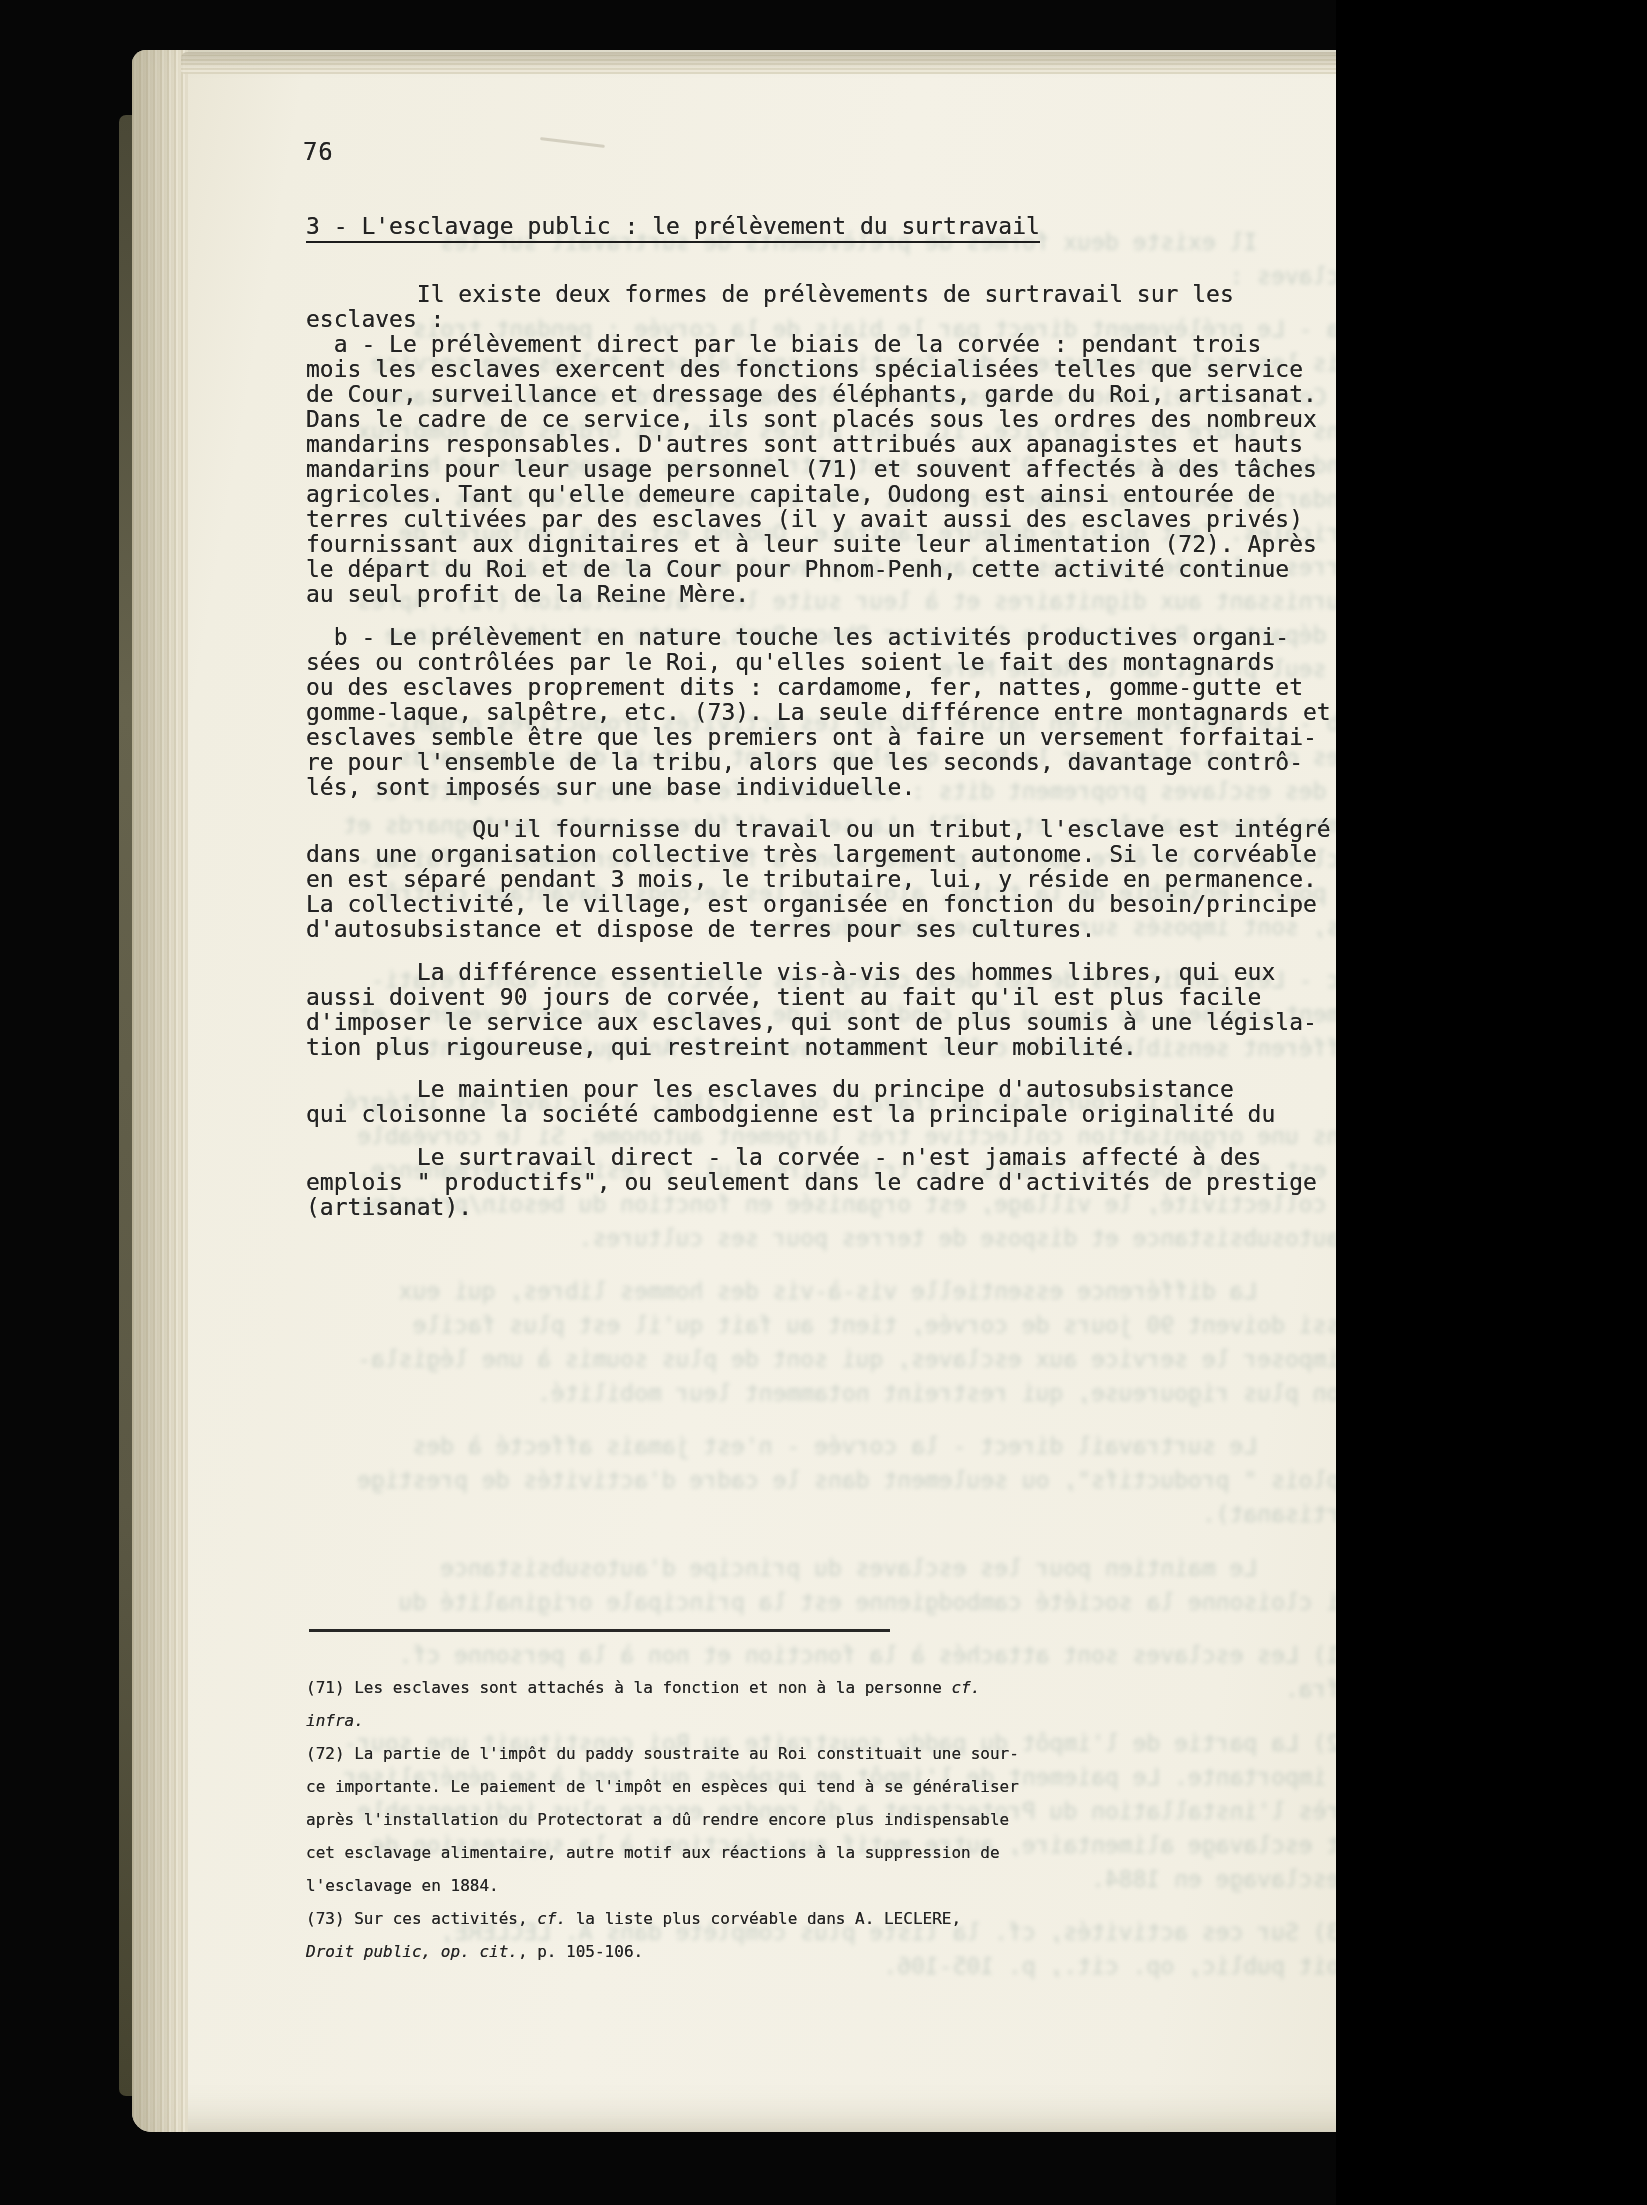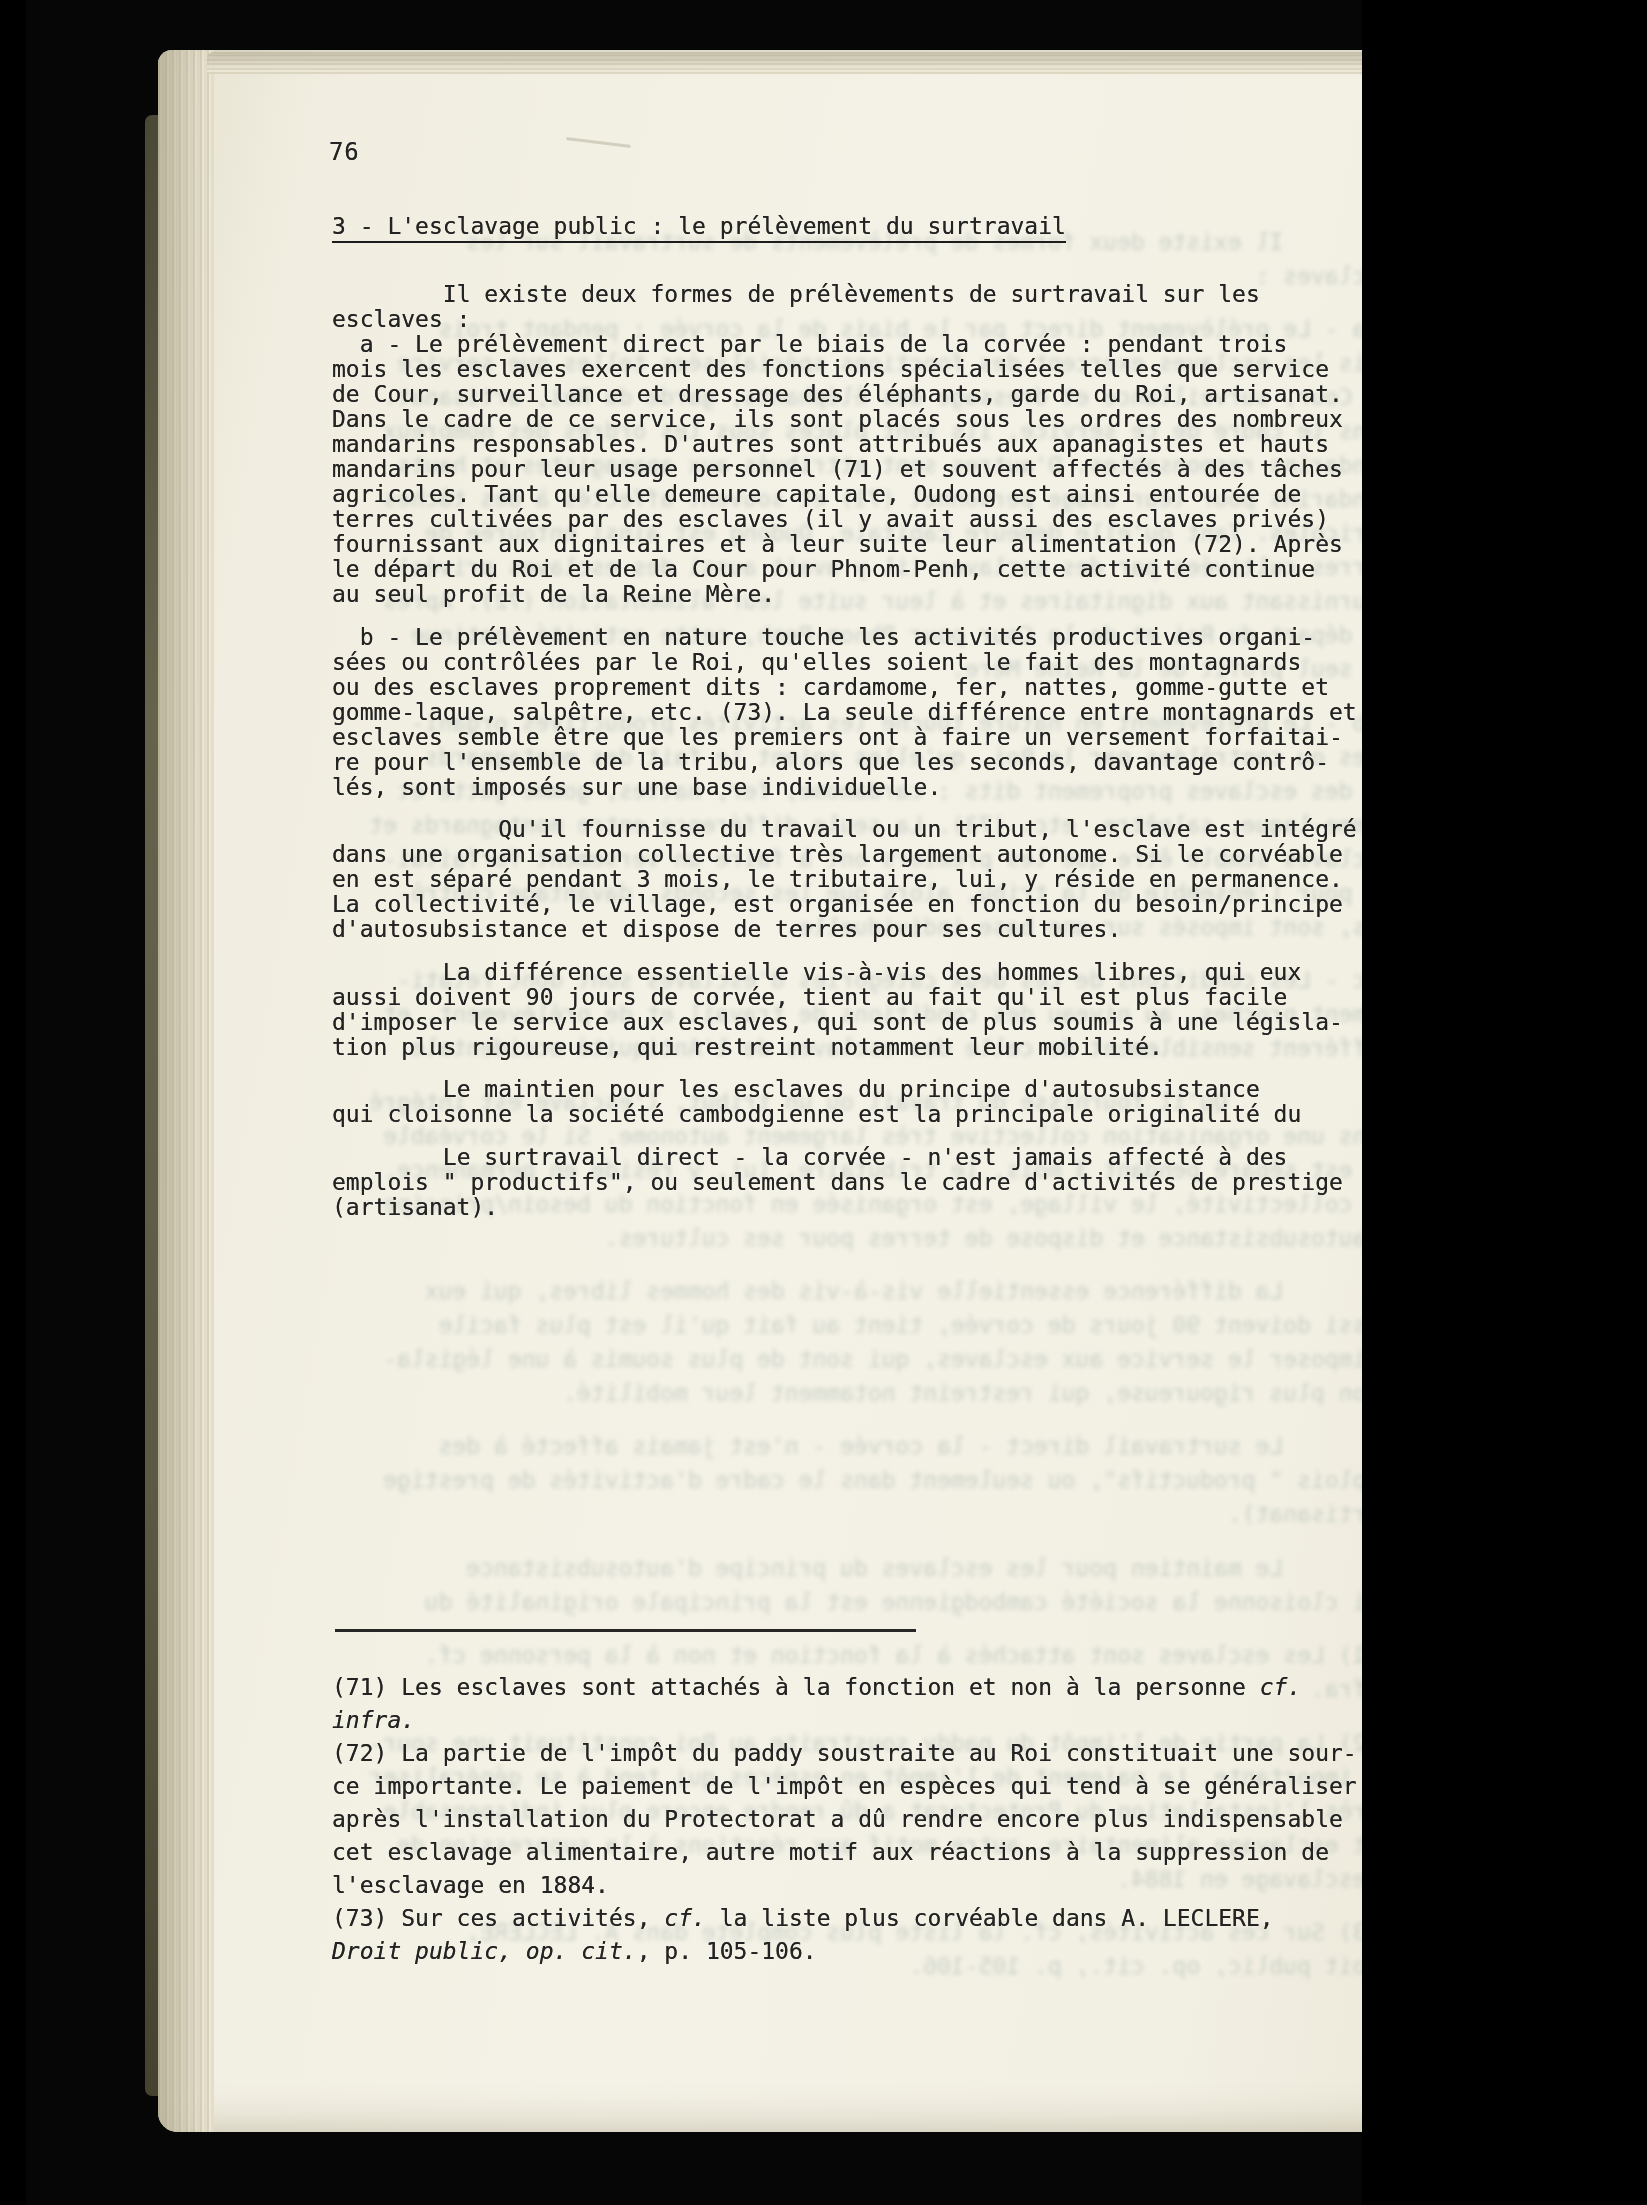--- a/index.html
+++ b/index.html
@@ -2,21 +2,20 @@
 <html style="font-size:14px"><head>
 <meta charset="utf-8">
 <style>
   html,body{margin:0;padding:0;background:#000;}
   .stage{
     position:relative;
     width:1336px;height:2206px;
     background:#060606;
     overflow:hidden;
     font-family:"DejaVu Sans Mono", monospace;
-    margin-left:26px;
   }
   
   .cover-strip{
     position:absolute;left:119px;top:115px;width:15px;height:1981px;
     background:linear-gradient(180deg,#4a4836,#66634d 30%,#5b5844 70%,#45432f);
     border-radius:7px 1.8px 1.8px 7px;
   }
   .next-page-edge{
     position:absolute;left:1528px;top:84px;width:10.6px;height:2010px;
     background:linear-gradient(180deg,#d9cb93,#e9ddab 40%,#e3d69f 85%,#c9bc85);
@@ -69,21 +68,21 @@
     font-size:23px;line-height:25px;
   }
   .para{white-space:pre-wrap;margin:0 0 17.6px 0;}
   .body-text .para:first-child{margin-bottom:0;}
   .footnote-rule{
     position:absolute;left:309px;top:1629px;width:581px;height:2.6px;
     background:#161616;opacity:.92;
   }
   .footnotes{
     position:absolute;left:306px;top:1671px;width:1045px;
-    font-size:23px;line-height:33px;
+    font-size:16px;line-height:33px;
   }
   .footnotes .para{margin:0;}
   .footnotes em{font-style:italic;}
   
   .bleed{
     position:absolute;left:221px;top:225px;width:1147px;
     transform:scaleX(-1);
     filter:blur(1.9px);
     opacity:.30;
     color:#75908a;

